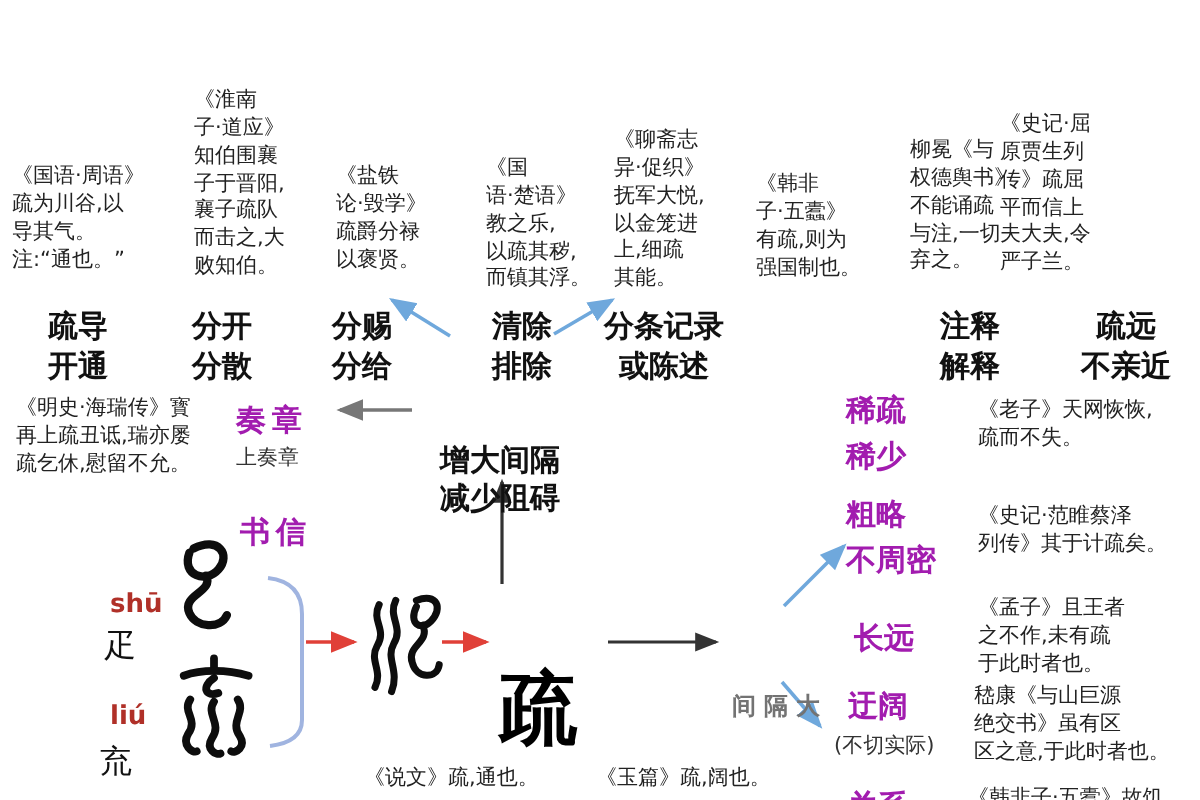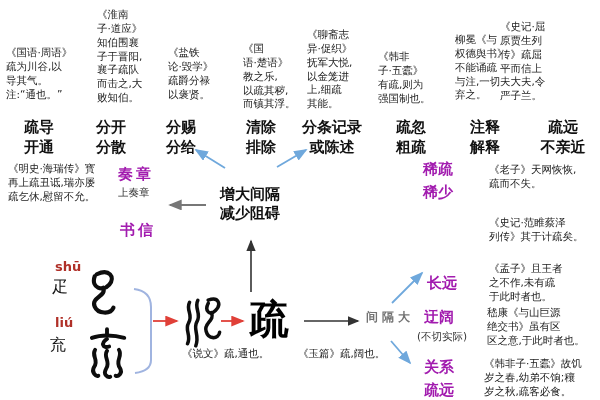--- a/index.html
+++ b/index.html
@@ -1,18 +1,18 @@
 <!DOCTYPE html>
 <html><head>
 <meta charset="utf-8">
 <style>
   html,body{margin:0;padding:0;background:#fff;}
   #canvas{position:relative;width:600px;height:400px;background:#fff;overflow:hidden;
           font-family:"DejaVu Sans","Liberation Sans",sans-serif;color:#1c1c1c;}
-  .abs{position:absolute;white-space:pre-line;}
+  .abs{position:absolute;white-space:pre-line;margin-top:36px;}
   .quote{font-size:10.5px;line-height:1.32;color:#222;letter-spacing:0;}
   .sense{font-size:15px;font-weight:bold;line-height:1.35;text-align:center;
          font-family:"DejaVu Serif","Liberation Serif",serif;color:#111;}
   .blabel{font-size:15px;font-weight:bold;line-height:1.5;
           font-family:"DejaVu Serif","Liberation Serif",serif;color:#a21caf;}
   .sub{font-size:10.5px;color:#333;font-weight:normal;}
   .pinyin{font-size:13px;font-weight:bold;color:#b03028;}
   .comp{font-size:16px;color:#111;font-family:"DejaVu Serif","Liberation Serif",serif;}
   .bigchar{font-size:40px;font-weight:bold;color:#000;
            font-family:"DejaVu Serif","Liberation Serif",serif;line-height:1;}
@@ -119,42 +119,42 @@
   <div class="abs sense" style="left:10px;top:117px;width:58px;">疏导
 开通</div>
   <div class="abs sense" style="left:82px;top:117px;width:58px;">分开
 分散</div>
   <div class="abs sense" style="left:152px;top:117px;width:58px;">分赐
 分给</div>
   <div class="abs sense" style="left:232px;top:117px;width:58px;">清除
 排除</div>
   <div class="abs sense" style="left:298px;top:117px;width:68px;">分条记录
 或陈述</div>
-  <div class="abs sense" style="left:382px;top:117px;width:58px;">疏忽
-粗疏</div>
   <div class="abs sense" style="left:456px;top:117px;width:58px;">注释
 解释</div>
   <div class="abs sense" style="left:532px;top:117px;width:62px;">疏远
 不亲近</div>
 
   <div class="abs quote" style="left:8px;top:162px;width:114px;">《明史·海瑞传》寳
 再上疏丑诋,瑞亦屡
 疏乞休,慰留不允。</div>
   <div class="abs blabel" style="left:118px;top:163px;letter-spacing:3px;">奏章</div>
   <div class="abs sub" style="left:118px;top:186px;">上奏章</div>
   <div class="abs blabel" style="left:120px;top:219px;letter-spacing:3px;">书信</div>
 
   <div class="abs sense" style="left:210px;top:185px;width:80px;line-height:1.25;">增大间隔
 减少阻碍</div>
 
   <div class="abs blabel" style="left:423px;top:158px;">稀疏
 稀少</div>
   <div class="abs quote" style="left:489px;top:163px;width:104px;">《老子》天网恢恢,
 疏而不失。</div>
 
+  <div class="abs blabel" style="left:423px;top:210px;">粗略
+不周密</div>
   <div class="abs quote" style="left:489px;top:216px;width:104px;">《史记·范睢蔡泽
 列传》其于计疏矣。</div>
 
   <div class="abs blabel" style="left:427px;top:272px;">长远</div>
   <div class="abs quote" style="left:489px;top:262px;width:100px;">《孟子》且王者
 之不作,未有疏
 于此时者也。</div>
 
   <div class="abs blabel" style="left:424px;top:306px;">迂阔</div>
   <div class="abs sub" style="left:417px;top:330px;">(不切实际)</div>

